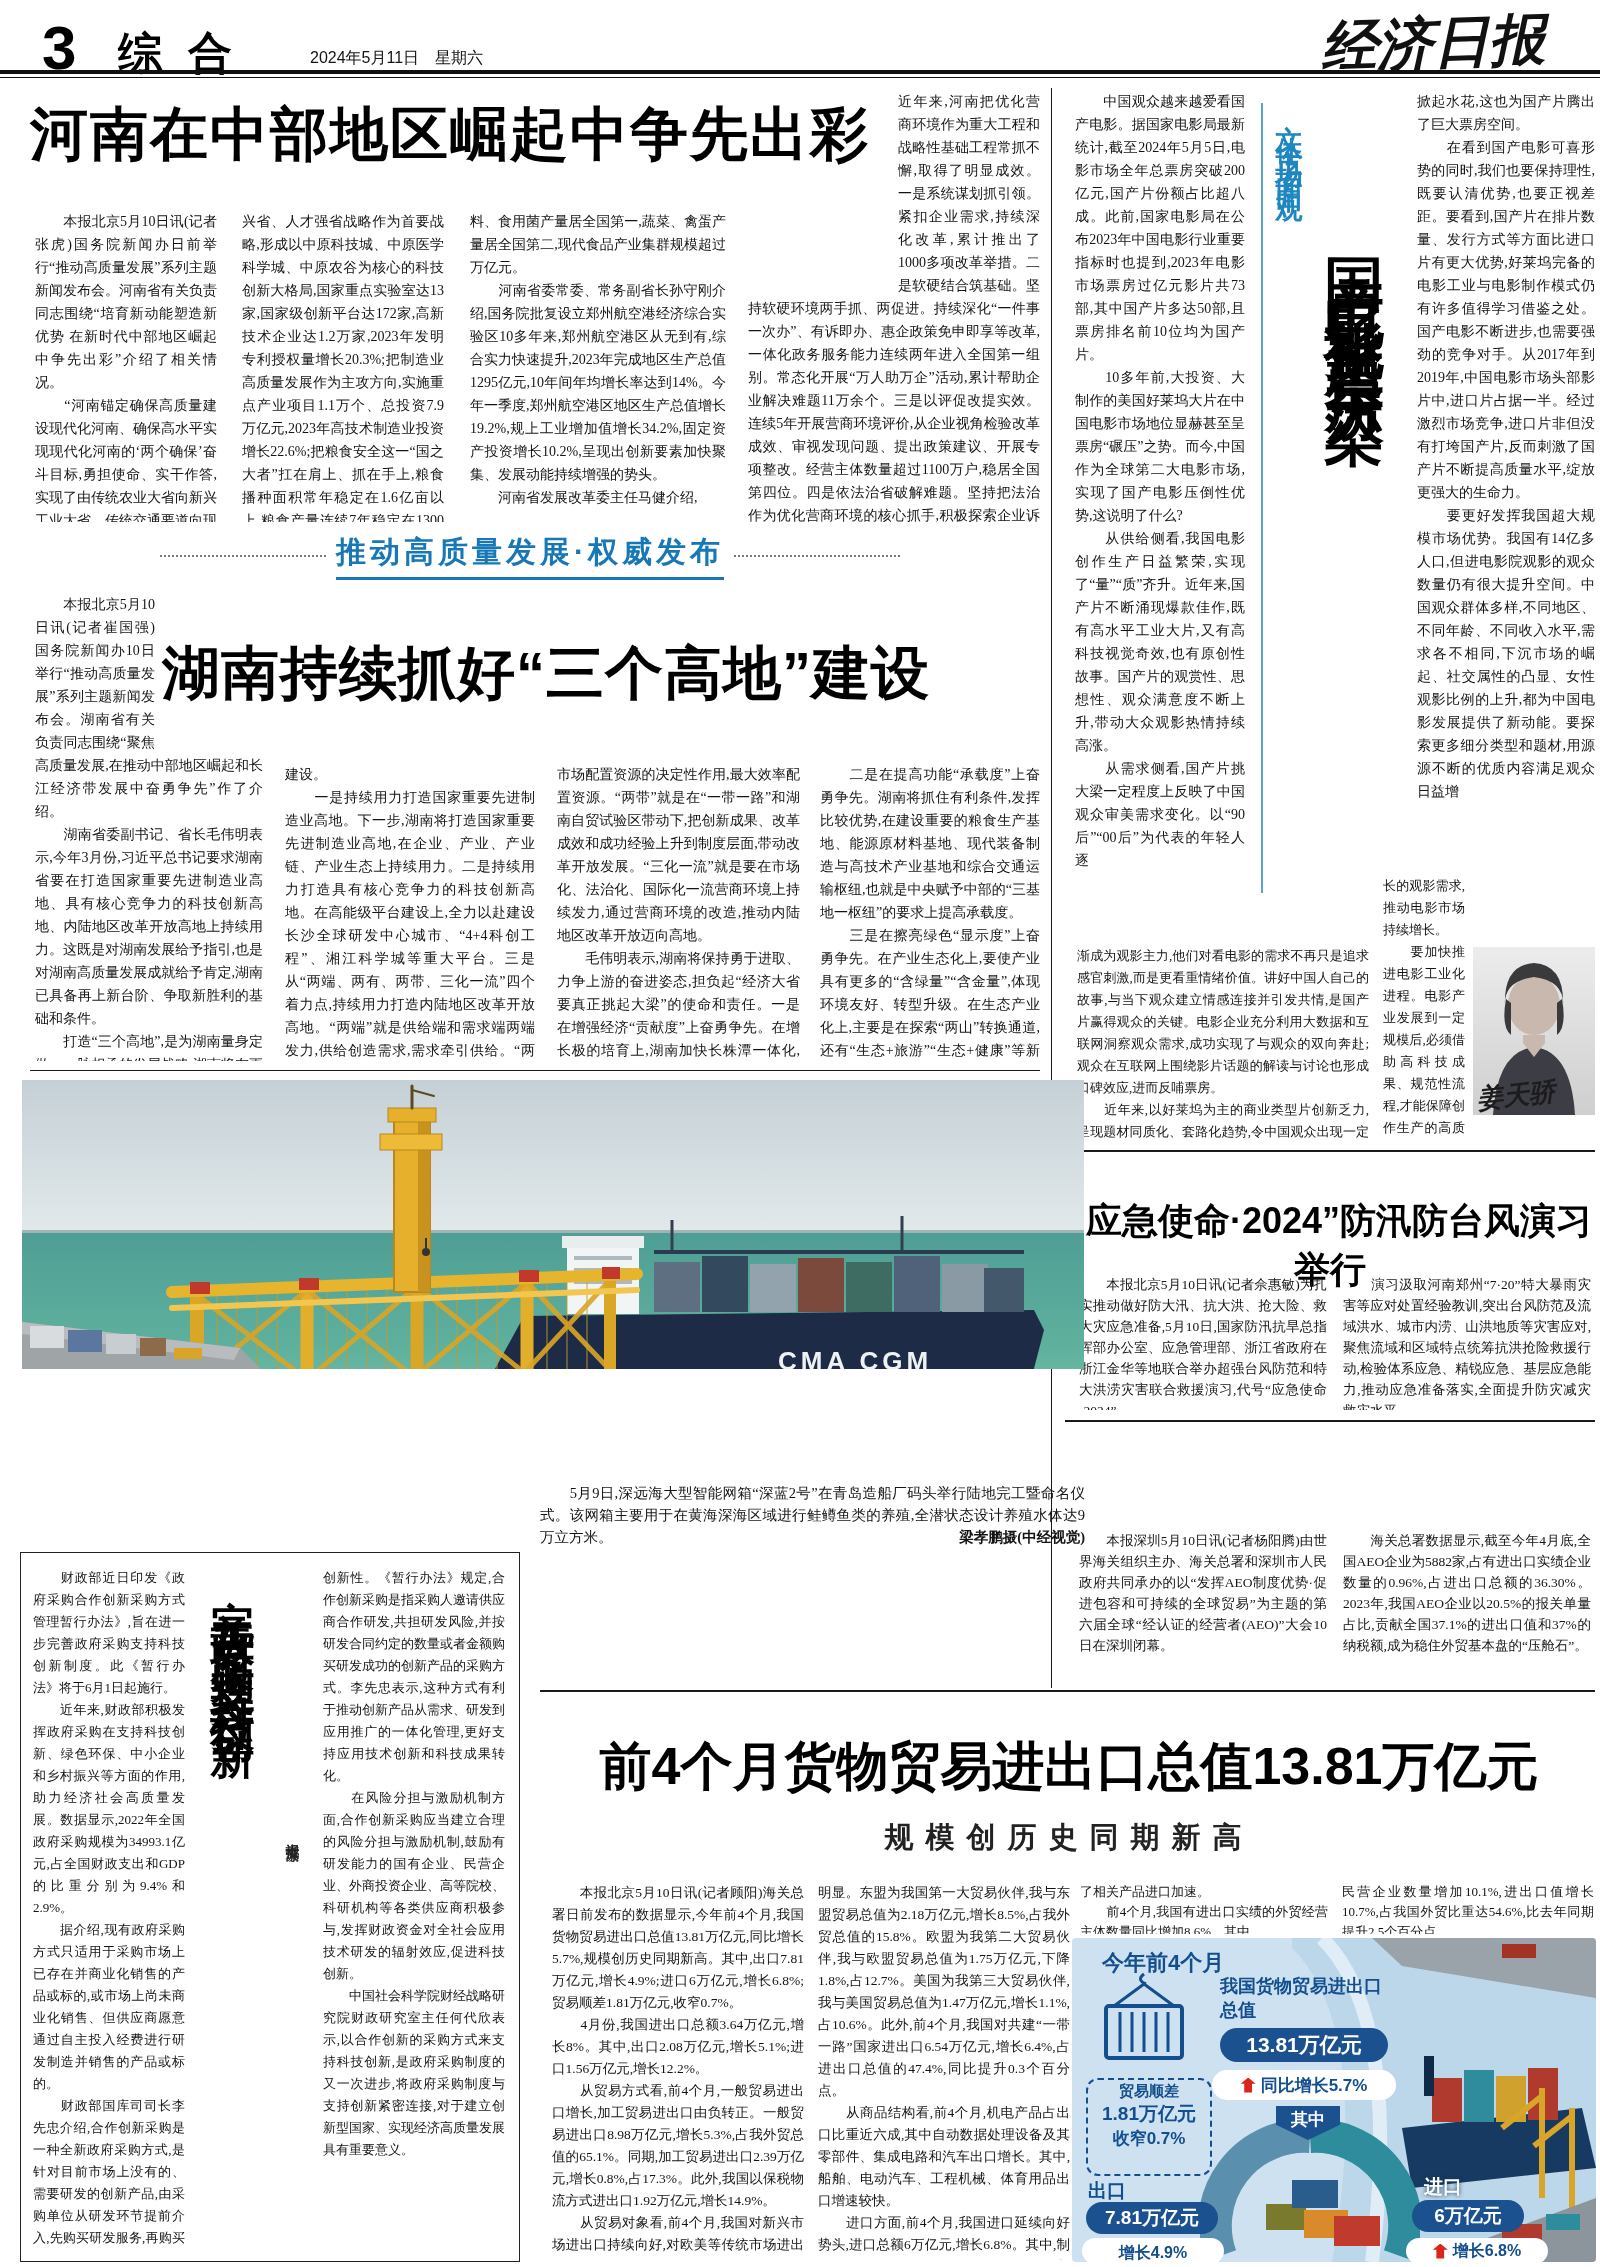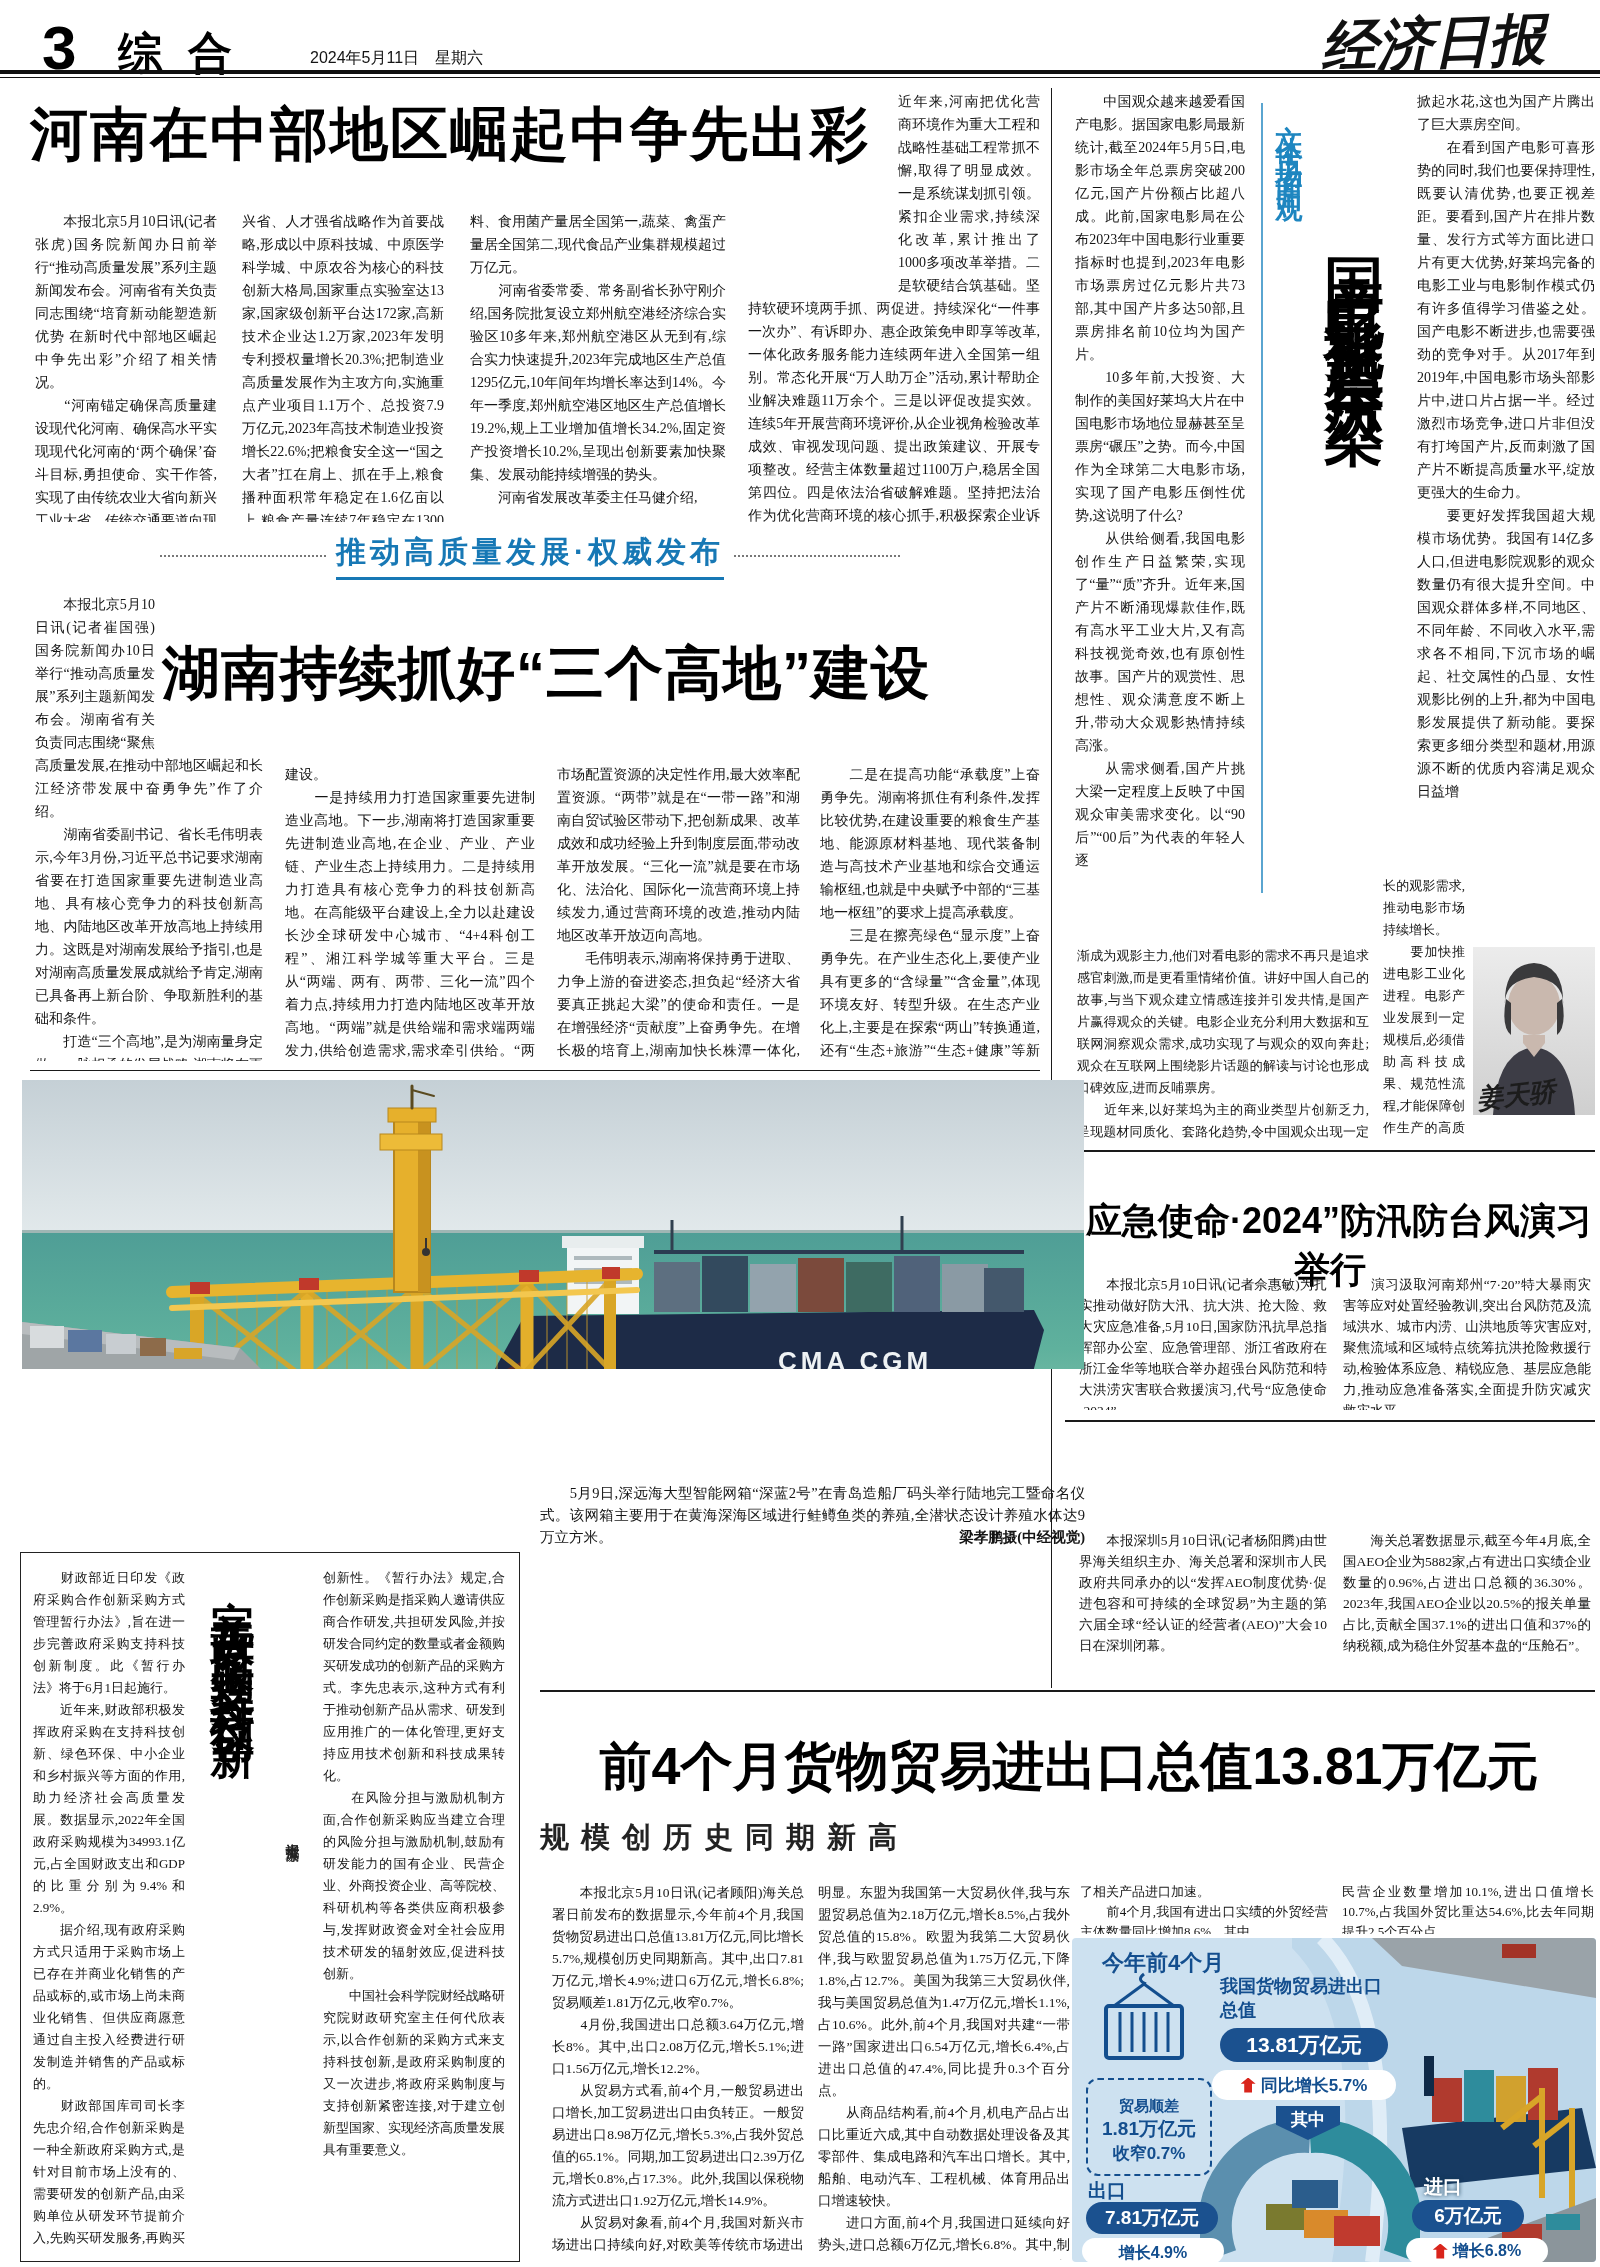--- a/index.html
+++ b/index.html
@@ -252,21 +252,21 @@
     <div class="abs vert" style="left:182px;top:12px;height:690px;font:800 44px 'Liberation Serif',serif;letter-spacing:12px;color:#000;">完善政府采购支持科技创新</div>
     <div class="abs vert" style="left:262px;top:280px;height:200px;font-size:14px;color:#222;">本报记者 苏瑞淇</div>
     <div class="col body13" style="left:302px;top:14px;width:182px;height:680px;"><span>创新性。《暂行办法》规定,合作创新采购是指采购人邀请供应商合作研发,共担研发风险,并按研发合同约定的数量或者金额购买研发成功的创新产品的采购方式。李先忠表示,这种方式有利于推动创新产品从需求、研发到应用推广的一体化管理,更好支持应用技术创新和科技成果转化。
 　　在风险分担与激励机制方面,合作创新采购应当建立合理的风险分担与激励机制,鼓励有研发能力的国有企业、民营企业、外商投资企业、高等院校、科研机构等各类供应商积极参与,发挥财政资金对全社会应用技术研发的辐射效应,促进科技创新。
 　　中国社会科学院财经战略研究院财政研究室主任何代欣表示,以合作创新的采购方式来支持科技创新,是政府采购制度的又一次进步,将政府采购制度与支持创新紧密连接,对于建立创新型国家、实现经济高质量发展具有重要意义。</span></div>
   </div>
 
   <div class="rule-h" style="left:540px;top:1690px;width:1055px;height:2px;"></div>
   <div class="abs" style="left:540px;top:1700px;width:1058px;height:565px;">
     <div class="abs hsans" style="left:0;top:32px;width:1058px;font-size:52px;text-align:center;">前4个月货物贸易进出口总值13.81万亿元</div>
-    <div class="abs" style="left:0;top:118px;width:1058px;font:600 29px 'Liberation Serif',serif;letter-spacing:12px;text-align:left;color:#222;">规模创历史同期新高</div>
+    <div class="abs" style="left:0;top:118px;width:1058px;font:600 29px 'Liberation Serif',serif;letter-spacing:12px;text-align:center;color:#222;">规模创历史同期新高</div>
     <div class="col" style="left:12px;top:182px;width:252px;height:378px;font-size:13.5px;line-height:22px;"><span>　　本报北京5月10日讯(记者顾阳)海关总署日前发布的数据显示,今年前4个月,我国货物贸易进出口总值13.81万亿元,同比增长5.7%,规模创历史同期新高。其中,出口7.81万亿元,增长4.9%;进口6万亿元,增长6.8%;贸易顺差1.81万亿元,收窄0.7%。
 　　4月份,我国进出口总额3.64万亿元,增长8%。其中,出口2.08万亿元,增长5.1%;进口1.56万亿元,增长12.2%。
 　　从贸易方式看,前4个月,一般贸易进出口增长,加工贸易进出口由负转正。一般贸易进出口8.98万亿元,增长5.3%,占我外贸总值的65.1%。同期,加工贸易进出口2.39万亿元,增长0.8%,占17.3%。此外,我国以保税物流方式进出口1.92万亿元,增长14.9%。
 　　从贸易对象看,前4个月,我国对新兴市场进出口持续向好,对欧美等传统市场进出口由降转增,加上较去年同期多2个工作日,外贸向好态势</span></div>
     <div class="col" style="left:278px;top:182px;width:252px;height:378px;font-size:13.5px;line-height:22px;"><span>明显。东盟为我国第一大贸易伙伴,我与东盟贸易总值为2.18万亿元,增长8.5%,占我外贸总值的15.8%。欧盟为我第二大贸易伙伴,我与欧盟贸易总值为1.75万亿元,下降1.8%,占12.7%。美国为我第三大贸易伙伴,我与美国贸易总值为1.47万亿元,增长1.1%,占10.6%。此外,前4个月,我国对共建“一带一路”国家进出口6.54万亿元,增长6.4%,占进出口总值的47.4%,同比提升0.3个百分点。
 　　从商品结构看,前4个月,机电产品占出口比重近六成,其中自动数据处理设备及其零部件、集成电路和汽车出口增长。其中,船舶、电动汽车、工程机械、体育用品出口增速较快。
 　　进口方面,前4个月,我国进口延续向好势头,进口总额6万亿元,增长6.8%。其中,制造业中间品进口增长10%。分析认为,随着国内生产持续向好,制造业继续保持恢复发展态势,带动</span></div>
     <div class="col" style="left:540px;top:182px;width:248px;height:52px;font-size:13px;line-height:20px;"><span>了相关产品进口加速。
 　　前4个月,我国有进出口实绩的外贸经营主体数量同比增加8.6%。其中,</span></div>
     <div class="col" style="left:802px;top:182px;width:252px;height:52px;font-size:13px;line-height:20px;"><span>民营企业数量增加10.1%,进出口值增长10.7%,占我国外贸比重达54.6%,比去年同期提升2.5个百分点。</span></div>
@@ -323,21 +323,21 @@
         </g>
       </svg>
       <div class="abs igtitle" style="left:148px;top:36px;width:170px;font-size:18px;line-height:24px;">我国货物贸易进出口总值</div>
       <div class="pill" style="left:148px;top:90px;width:168px;height:34px;font-size:21px;line-height:34px;">13.81万亿元</div>
       <div class="wpill" style="left:140px;top:132px;width:184px;height:30px;font-size:17px;">
         <span class="uparrow"></span>
         <span>同比增长5.7%</span>
       </div>
       <div class="abs" style="left:204px;top:168px;width:64px;height:34px;background:#1b518f;color:#fff;font:bold 17px 'Liberation Sans',sans-serif;text-align:center;line-height:28px;clip-path:polygon(0 0,100% 0,100% 55%,50% 100%,0 55%);">其中</div>
       <div class="abs" style="left:14px;top:140px;width:122px;height:94px;border:2px dashed #134e8e;border-radius:12px;text-align:center;color:#134e8e;font-family:'Liberation Sans',sans-serif;">
-        <div style="font-size:15px;font-weight:bold;margin-top:17px;">贸易顺差</div>
+        <div style="font-size:15px;font-weight:bold;margin-top:2px;">贸易顺差</div>
         <div style="font-size:19px;font-weight:900;">1.81万亿元</div>
         <div style="font-size:17px;font-weight:900;">收窄0.7%</div>
       </div>
       <div class="abs igtitle" style="left:16px;top:240px;font-size:19px;">出口</div>
       <div class="pill" style="left:14px;top:264px;width:132px;height:32px;font-size:19px;line-height:32px;">7.81万亿元</div>
       <div class="wpill" style="left:10px;top:300px;width:142px;height:26px;font-size:16px;flex-direction:column;">
         <span class="uparrow"></span>
         <span>增长4.9%</span>
       </div>
       <div class="abs" style="left:352px;top:236px;font:900 19px 'Liberation Sans',sans-serif;color:#fff;text-shadow:0 0 4px #10344f;">进口</div>

